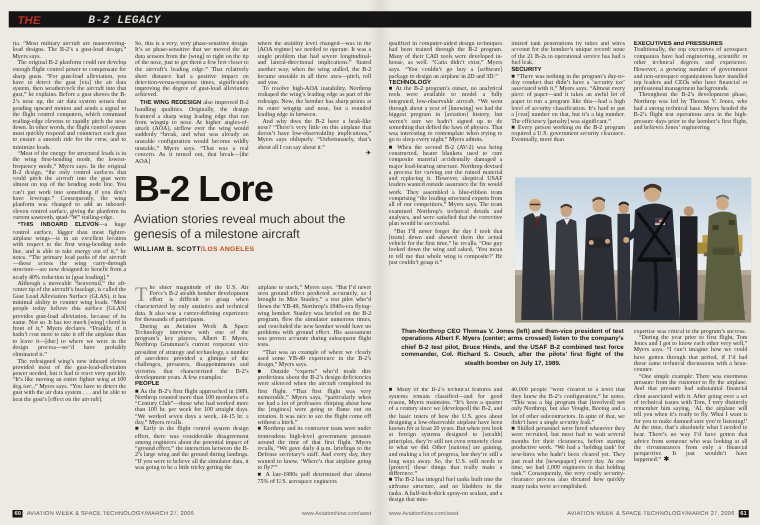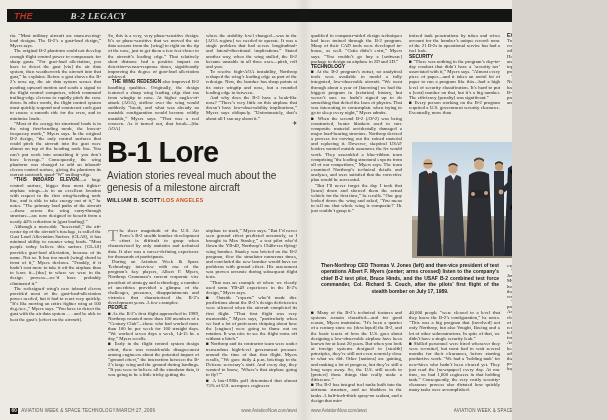--- a/index.html
+++ b/index.html
@@ -1,22 +1,22 @@
 <!DOCTYPE html>
 <html><head>
 <meta charset="utf-8">
 <style>
   html,body{margin:0;padding:0;}
   body{width:608px;height:420px;background:#d8d4cc;font-family:"Liberation Serif",serif;}
-  #spread{position:relative;width:512px;height:420px;background:#edeae3;overflow:hidden;}
+  #spread{position:relative;width:608px;height:420px;background:#edeae3;overflow:hidden;}
 
   
   .banner{position:absolute;left:7px;top:9px;width:594px;height:13px;background:#141414;display:flex;align-items:center;padding-left:7px;box-sizing:border-box;}
   .banner .kicker{font-family:"Liberation Sans",sans-serif;font-style:italic;font-weight:800;font-size:9px;color:#c0321e;letter-spacing:.2px;margin-right:2px;}
-  .banner .btitle{font-family:Liberation Serif, serif;font-style:italic;font-weight:800;font-size:9px;color:#dcd9d2;letter-spacing:.4px;padding-left:36px;}
+  .banner .btitle{font-family:Liberation Mono, monospace;font-style:italic;font-weight:800;font-size:9px;color:#dcd9d2;letter-spacing:.4px;padding-left:36px;}
 
   
   .col{position:absolute;width:91px;overflow:hidden;font-size:4.8px;line-height:5.15px;color:#26241f;text-align:justify;}
   .col p{margin:0;text-indent:4px;}
   .col p.ni{text-indent:0;}
   .lead{font-family:"Liberation Sans",sans-serif;font-weight:700;font-size:4.6px;}
   .shead{font-family:"Liberation Sans",sans-serif;font-weight:700;font-size:4.8px;color:#141414;margin:1.5px 0 .5px;text-indent:0 !important;text-align:left;}
   .endmark{font-size:5.5px;color:#111;margin-left:2px;}
   .endline{display:block;text-align:right;text-indent:0;}
 
@@ -72,21 +72,21 @@
   </div>
 
   <div class="col" style="left:206px;top:33px;height:102px;">
     <p class="ni">where the stability level changed—was in the [AOA regime] we needed to operate. It was a single problem that had severe longitudinal- and lateral-directional implications.” Stated another way, when the wing stalled, the B-2 became unstable in all three axes—pitch, roll and yaw.</p>
     <p>To resolve high-AOA instability, Northrop reshaped the wing’s leading edge as part of the redesign. Now, the bomber has sharp points at its outer wingtip and nose, but a rounded leading edge in between.</p>
     <p>And why does the B-2 have a beak-like nose? “There’s very little on this airplane that doesn’t have low-observability implications,” Myers says obliquely. “Unfortunately, that’s about all I can say about it.”</p>
     <span class="endmark endline">✈</span>
   </div>
 
   <div class="lore">
-    <h1>B-1 Lore</h1>
+    <h1>B-2 Lore</h1>
     <div class="sub">Aviation stories reveal much about the genesis of a milestone aircraft</div>
     <div class="byline">
       <span class="byname">WILLIAM B. SCOTT</span><span class="byloc">/LOS ANGELES</span>
     </div>
   </div>
 
   <div class="col" style="left:108px;top:228px;height:175px;">
     <p class="ni"><span class="dropcap">T</span><span>he sheer magnitude of the U.S. Air Force’s B-2 stealth bomber development effort is difficult to grasp when characterized by only statistics and technical data. It also was a career-defining experience for thousands of participants.</span></p>
     <p>During an Aviation Week &amp; Space Technology interview with one of the program’s key players, Albert F. Myers, Northrop Grumman’s current corporate vice president of strategy and technology, a number of anecdotes provided a glimpse of the challenges, pressures, disappointments and victories that characterized the B-2’s development years. A few examples:</p>
     <p class="shead">PEOPLE</p>

